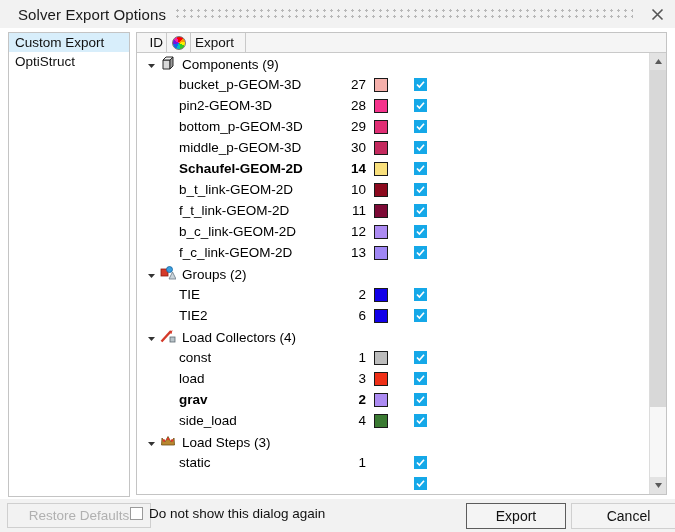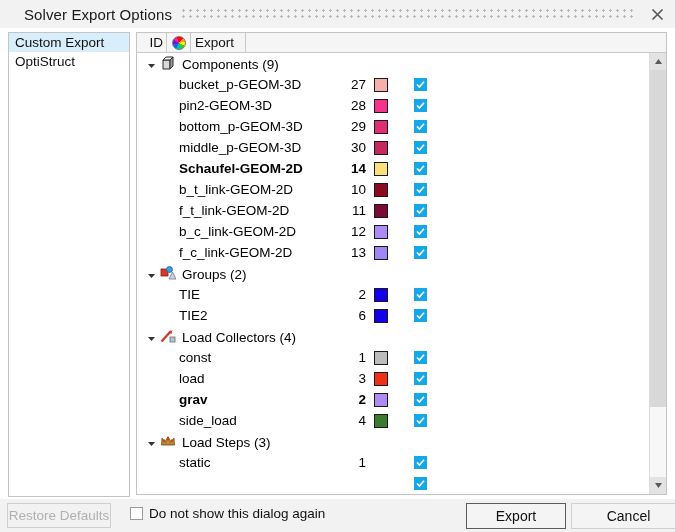--- a/index.html
+++ b/index.html
@@ -22,21 +22,21 @@
     position: absolute;
     left: 0; top: 0;
     width: 675px; height: 28px;
     background: #f2f2f2;
     display: flex;
     align-items: center;
   }
   .title-text {
     font-size: 15px;
     color: #1a1a1a;
-    margin-left: 24px;
+    margin-left: 18px;
     white-space: nowrap;
     letter-spacing: 0.1px;
   }
   .grip {
     flex: 1 1 auto;
     height: 11px;
     margin: 0 10px 0 10px;
     background-image:
       radial-gradient(circle at 1.5px 1.5px, #b4b4b4 1.2px, transparent 1.4px);
     background-size: 7px 6px;
@@ -245,21 +245,21 @@
   
   .footer {
     position: absolute;
     left: 0; top: 499px;
     width: 675px; height: 33px;
     background: #f2f2f2;
   }
   .restore-btn {
     position: absolute;
     left: 7px; top: 4px;
-    width: 104px; height: 25px;
+    width: 144px; height: 25px;
     border: 1px solid #cfcfcf;
     background: #f2f2f2;
     color: #b0b0b0;
     font-size: 13.5px;
     line-height: 23px;
     text-align: center;
     box-sizing: border-box;
   }
   .dns-wrap {
     position: absolute;

